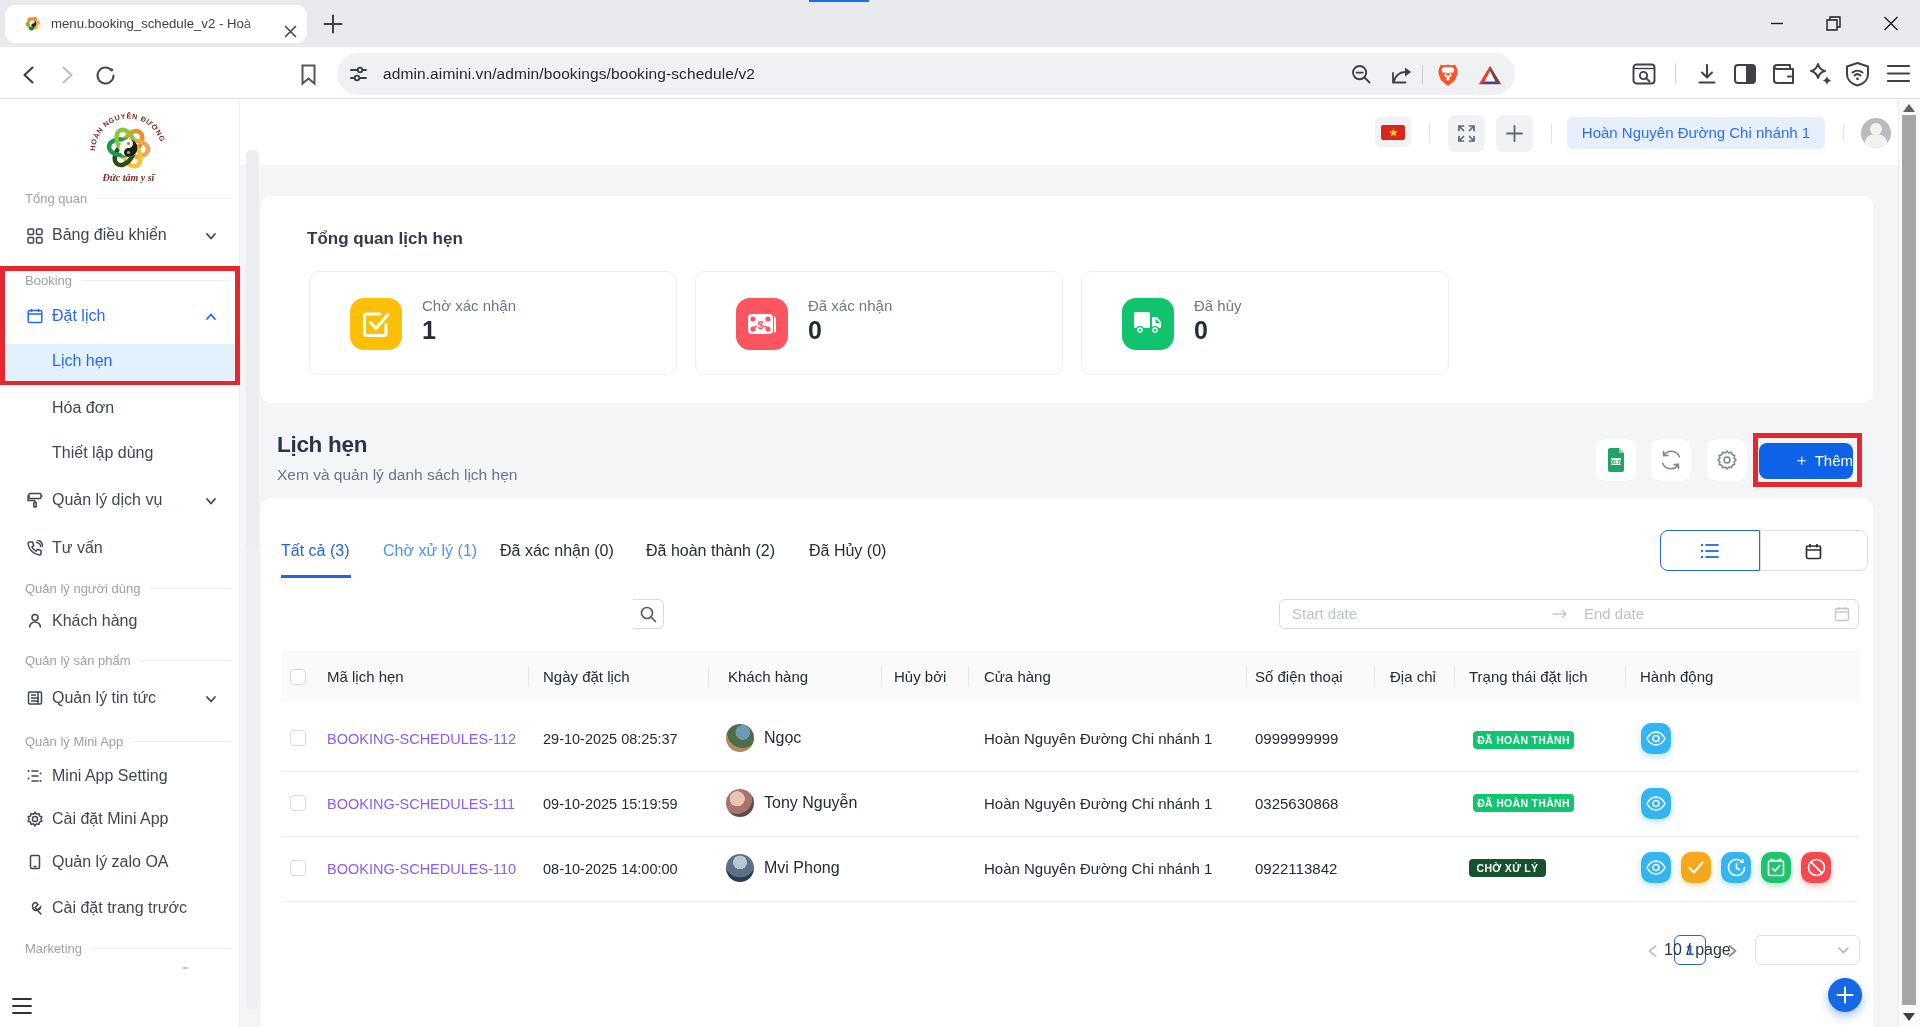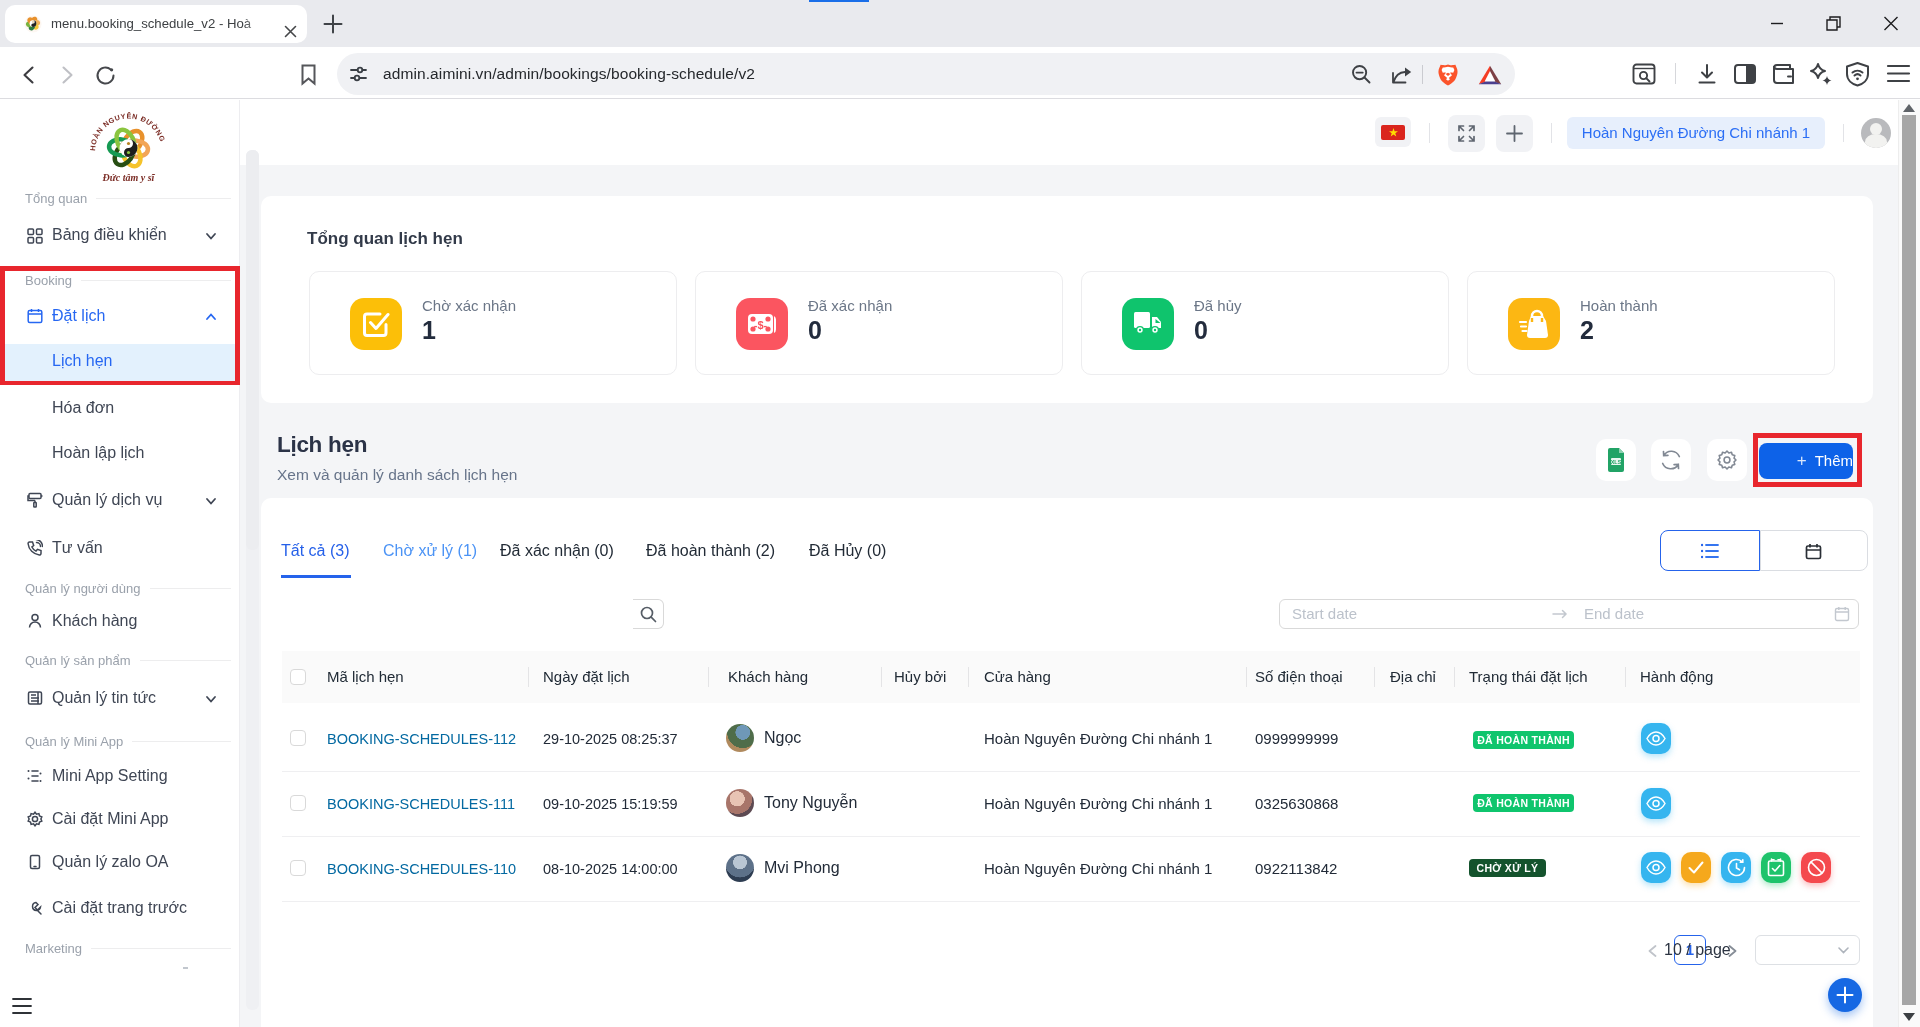--- a/index.html
+++ b/index.html
@@ -37,21 +37,21 @@
 .statbox{position:absolute;top:171px;width:368px;height:104px;border:1px solid #ededef;border-radius:10px;background:#fff;}
 .staticon{position:absolute;left:40px;top:26px;width:52px;height:52px;border-radius:14px;}
 .statlabel{position:absolute;left:112px;top:25px;font-size:15px;color:#6b7687;}
 .statnum{position:absolute;left:112px;top:44px;font-size:25px;font-weight:bold;color:#232c3d;}
 
 .th{position:absolute;top:0;font-size:15px;color:#212b36;line-height:52px;}
 .sep{position:absolute;top:16px;width:1px;height:20px;background:#e4e4e6;}
 .chip{position:absolute;height:18px;border-radius:4px;color:#fff;font-size:10.5px;font-weight:bold;text-align:center;letter-spacing:.3px;}
 .abtn{position:absolute;width:30px;height:31px;border-radius:10px;}
 .rowline{position:absolute;left:282px;width:1578px;height:1px;background:#efeff1;}
-.rlink{position:absolute;font-size:14.5px;color:#0369a1;}
+.rlink{position:absolute;font-size:14.5px;color:#8b5cf6;}
 .rtext{position:absolute;font-size:14.5px;color:#222b38;}
 </style></head>
 <body>
 
 <div id="tabstrip">
   <div id="bluebar"></div>
   <div id="tab">
     <svg style="position:absolute;left:19px;top:10px" width="18" height="18" viewBox="0 0 18 18">
       <circle cx="9" cy="9" r="8.6" fill="#fdf7f2"></circle>
       <g transform="translate(9,8.6)">
@@ -215,21 +215,21 @@
       <rect x="1.2" y="2.5" width="13.6" height="12" rx="1.5"></rect>
       <path d="M1.2,6 h13.6 M4.5,1 v3 M11.5,1 v3"></path>
     </svg>
   <div class="sitem" style="top:207px;color:#2667f2">Đặt lịch</div>
   <svg class="schev" style="top:211px" viewBox="0 0 12 12" fill="none" stroke="#2667f2" stroke-width="1.8" stroke-linecap="round">
       <path d="M2,8 L6,3.5 L10,8"></path>
     </svg>
   <div style="position:absolute;left:5px;top:244px;width:230px;height:37px;background:#e3f1fd"></div>
   <div class="sitem" style="top:252px;color:#2667f2">Lịch hẹn</div>
   <div class="sitem" style="top:299px">Hóa đơn</div>
-  <div class="sitem" style="top:344px">Hoàn lập lịch</div>
+  <div class="sitem" style="top:344px">Thiết lập dùng</div>
   <svg class="sicon" style="top:392px" viewBox="0 0 16 16" fill="none" stroke="#3f4654" stroke-width="1.5">
       <rect x="2" y="1.5" width="12" height="5" rx="1"></rect>
       <path d="M14,4 h1.5 M2,4 H1 v4.5 h7 M8,8.5 v2"></path>
       <rect x="6.8" y="10.5" width="2.4" height="4.5" rx="0.5"></rect>
     </svg>
   <div class="sitem" style="top:391px">Quản lý dịch vụ</div>
   <svg class="schev" style="top:395px" viewBox="0 0 12 12" fill="none" stroke="#3f4654" stroke-width="1.8" stroke-linecap="round">
       <path d="M2,4 L6,8.5 L10,4"></path>
     </svg>
   <svg class="sicon" style="top:440px" viewBox="0 0 16 16" fill="none" stroke="#3f4654" stroke-width="1.5" stroke-linecap="round">
@@ -334,32 +334,20 @@
           <path d="M22.5,8 v4 h5" fill="#0fc46d"></path>
           <circle cx="7" cy="19" r="3.4" fill="#fff" stroke="#0fc46d" stroke-width="1.4"></circle>
           <circle cx="22" cy="19" r="3.4" fill="#fff" stroke="#0fc46d" stroke-width="1.4"></circle>
           <circle cx="7" cy="19" r="1.2" fill="#0fc46d"></circle>
           <circle cx="22" cy="19" r="1.2" fill="#0fc46d"></circle>
         </svg>
     </div>
     <div class="statlabel">Đã hủy</div>
     <div class="statnum">0</div>
   </div>
-  <div class="statbox" style="left:1467px">
-    <div class="staticon" style="background:#fcb713">
-      <svg style="position:absolute;left:10px;top:10px" width="32" height="32" viewBox="0 0 32 32">
-          <path d="M11,13 L13,8 h12 l3,5 2,14 a3,3 0 0 1 -3,3 H12 a3,3 0 0 1 -3,-3 z" fill="#fff"></path>
-          <path d="M14,12 V8 a5,5 0 0 1 10,0 v4" fill="none" stroke="#fff" stroke-width="2.4"></path>
-          <path d="M14,10 v4 M24,10 v4" stroke="#fcb713" stroke-width="2.4"></path>
-          <path d="M2,14 h6 M3,18.5 h5 M4.5,23 h4" stroke="#fff" stroke-width="2.2" stroke-linecap="round"></path>
-        </svg>
-    </div>
-    <div class="statlabel">Hoàn thành</div>
-    <div class="statnum">2</div>
-  </div>
 
   <div style="position:absolute;left:277px;top:432px;margin-top:-100px;font-size:22.5px;font-weight:bold;color:#2b3347;letter-spacing:-0.3px">Lịch hẹn</div>
   <div style="position:absolute;left:277px;top:366px;font-size:15.5px;color:#67748a">Xem và quản lý danh sách lịch hẹn</div>
   <div style="position:absolute;left:1596px;top:339px;width:40px;height:42px;background:#fff;border-radius:10px"></div>
   <svg style="position:absolute;left:1606px;top:348px" width="20" height="24" viewBox="0 0 20 24">
       <path d="M2,2 a2,2 0 0 1 2,-2 h9 l5,5 v17 a2,2 0 0 1 -2,2 H4 a2,2 0 0 1 -2,-2 z" fill="#21a366"></path>
       <path d="M13,0 l5,5 h-5 z" fill="#8ed1b1"></path>
       <rect x="5" y="10" width="10" height="7" rx="1" fill="#fff" opacity="0.9"></rect>
       <text x="10" y="15.6" font-size="5.5" font-weight="bold" fill="#21a366" text-anchor="middle">XLS</text>
     </svg>

